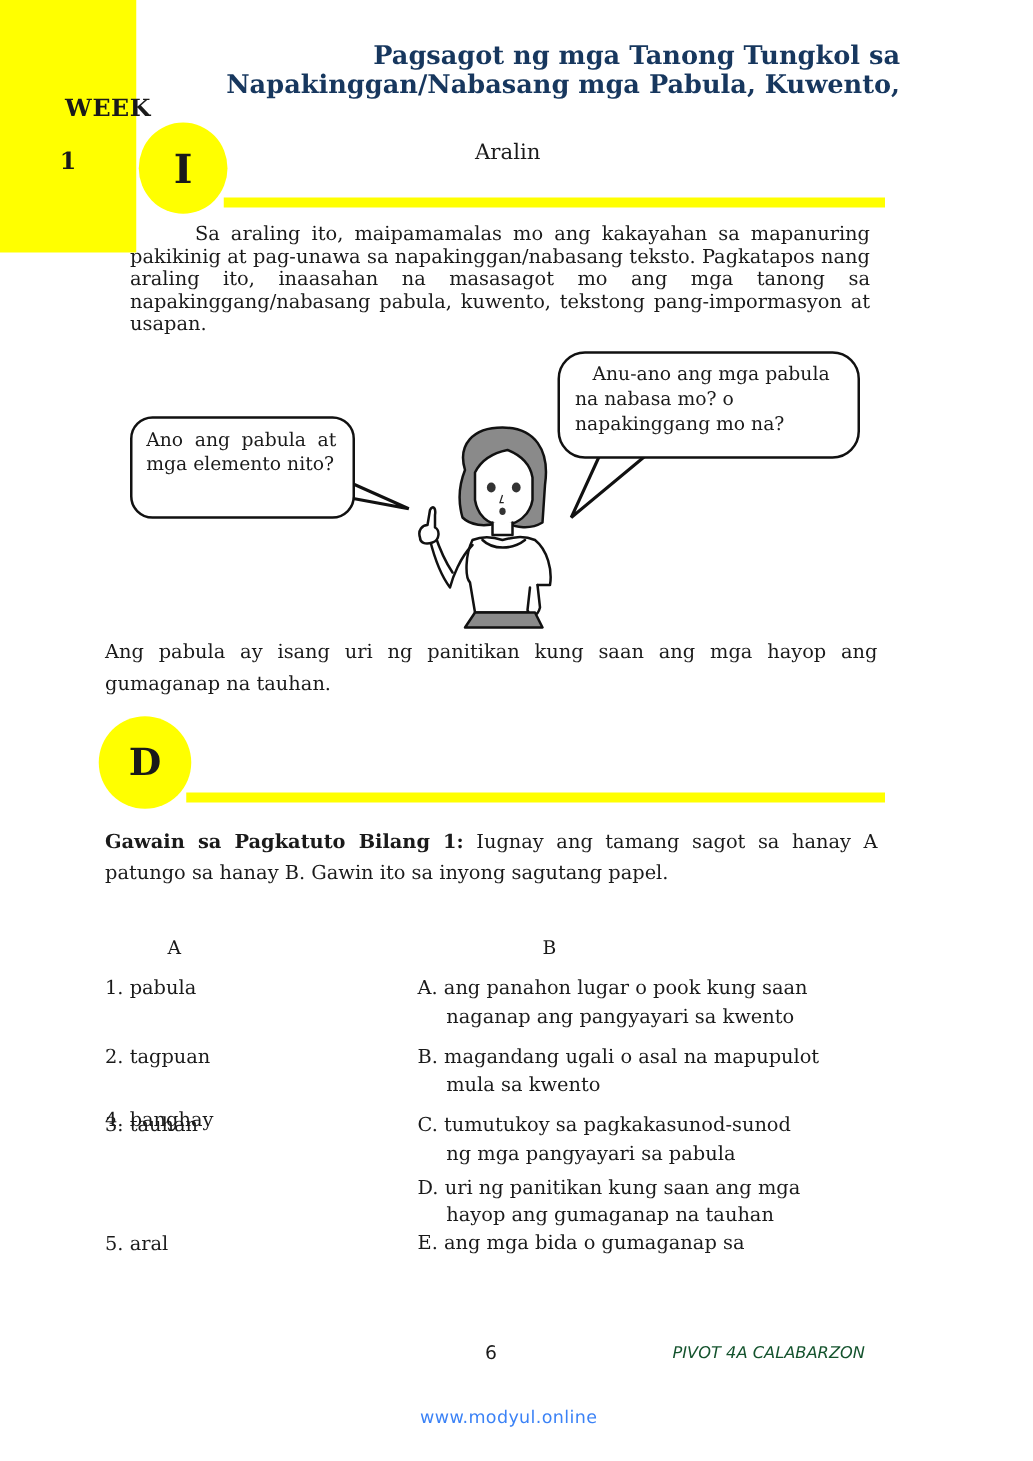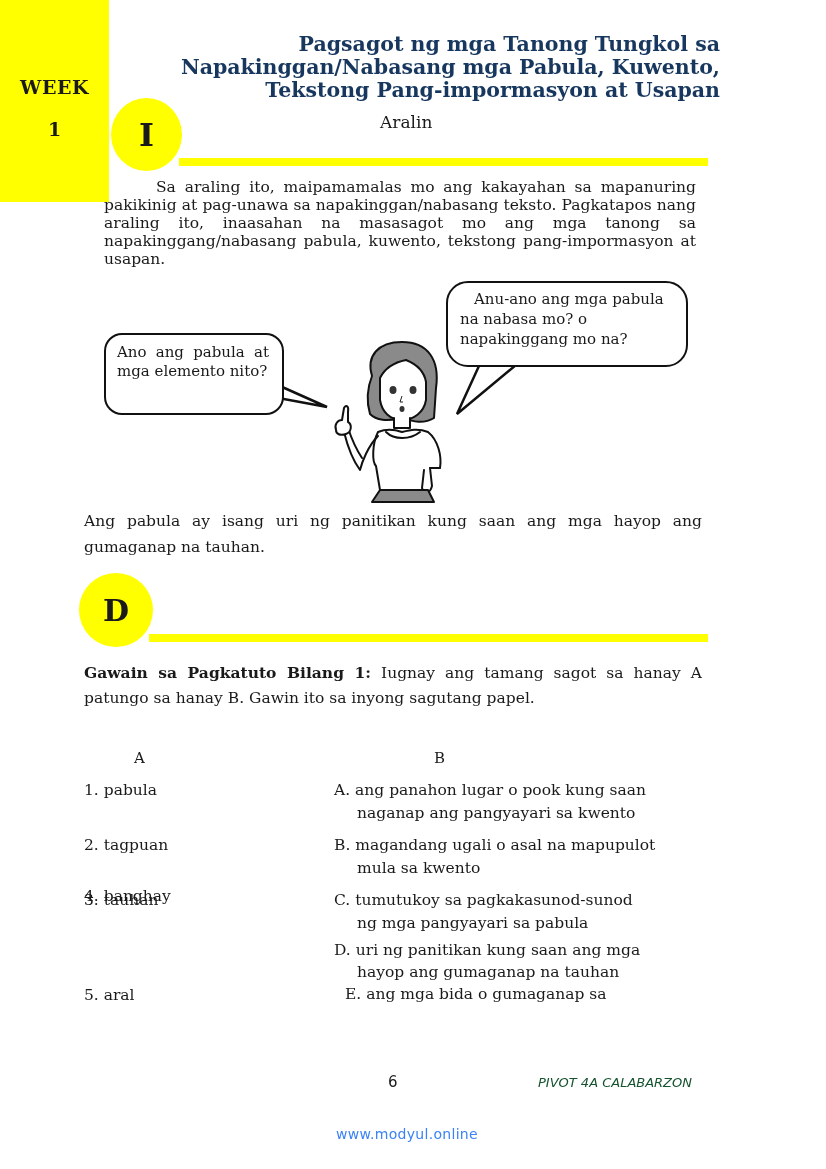--- a/index.html
+++ b/index.html
@@ -2,21 +2,21 @@
 <html><head>
 <meta charset="utf-8">
 <style>
   html, body { margin: 0; padding: 0; background: #ffffff; }
   body { width: 826px; height: 1169px; position: relative; overflow: hidden;
          font-family: "DejaVu Serif", "Liberation Serif", serif; color: #1a1a1a; }
   .abs { position: absolute; }
 
   .week-box { left: 0; top: 0; width: 109px; height: 202px; background: #ffff00; }
   .week-label { left: 0; top: 76px; width: 109px; text-align: center; font-weight: bold;
-                font-size: 19px; letter-spacing: 0.5px; font-family: "DejaVu Serif", serif; }
+                font-size: 19px; letter-spacing: 0.5px; font-family: "DejaVu Serif", serif; padding-left: 32px; }
   .week-num { left: 0; top: 118px; width: 109px; text-align: center; font-weight: bold;
               font-size: 19px; font-family: "DejaVu Serif", serif; }
 
   .title { left: 120px; top: 33px; width: 600px; text-align: right; color: #17375e;
            font-weight: bold; font-size: 20.5px; line-height: 23px; font-family: "DejaVu Serif", serif; }
   .title .l1 { display:block; padding-left: 22px; }
   .title .l2 { display:block; }
   .title .l3 { display:block; padding-left: 62px; }
   .aralin { left: 380px; top: 112px; font-size: 17px; }
 
@@ -40,37 +40,36 @@
   .circle-d { left: 79px; top: 573px; width: 74px; height: 74px; font-size: 30px; }
   .bar-d { left: 149px; top: 634px; width: 559px; height: 8px; background: #ffff00; }
 
   .gawain { left: 84px; top: 660px; width: 618px; font-size: 15.5px; line-height: 25px; text-align: justify; }
   .gawain b { font-weight: bold; }
 
   .colhead { font-size: 15px; }
   .item { font-size: 15.5px; line-height: 22px; text-align: right; }
   .answer { font-size: 15.5px; line-height: 23px; }
   .answer .cont { display:block; padding-left: 23px; }
-  .answer.tight { line-height: 16px; margin-left: 11px; }
+  .answer.tight { line-height: 16px; }
 
   .pagenum { left: 388px; top: 1073px; font-size: 15px; font-family: "DejaVu Sans", sans-serif; }
   .footer { left: 538px; top: 1075px; font-size: 13px; font-style: italic; font-family: "DejaVu Sans", sans-serif; color:#14532d; }
   .watermark { left: 336px; top: 1126px; font-size: 14px; color: #3b82f6; font-family: "DejaVu Sans", sans-serif; letter-spacing: 0.3px; }
 </style>
 </head>
 <body>
 
 <div class="abs week-box"></div>
 <div class="abs week-label">WEEK</div>
 <div class="abs week-num">1</div>
 
 <div class="abs title">
   <span class="l1">Pagsagot ng mga Tanong Tungkol sa</span>
   <span class="l2">Napakinggan/Nabasang mga Pabula, Kuwento,</span>
-  <span class="l3">Tekstong Pang-impormasyon at Usapan</span>
 </div>
 <div class="abs aralin">Aralin</div>
 
 <div class="abs circle circle-i">
   <span>I</span>
 </div>
 <div class="abs bar-i"></div>
 
 <div class="abs intro"><span class="ind"></span><span>Sa araling ito, maipamamalas mo ang kakayahan sa  mapanuring pakikinig at pag-unawa sa napakinggan/nabasang teksto. Pagkatapos nang araling ito, inaasahan na masasagot mo ang mga tanong sa napakinggang/nabasang pabula, kuwento, tekstong pang-impormasyon at usapan.</span></div>
 

